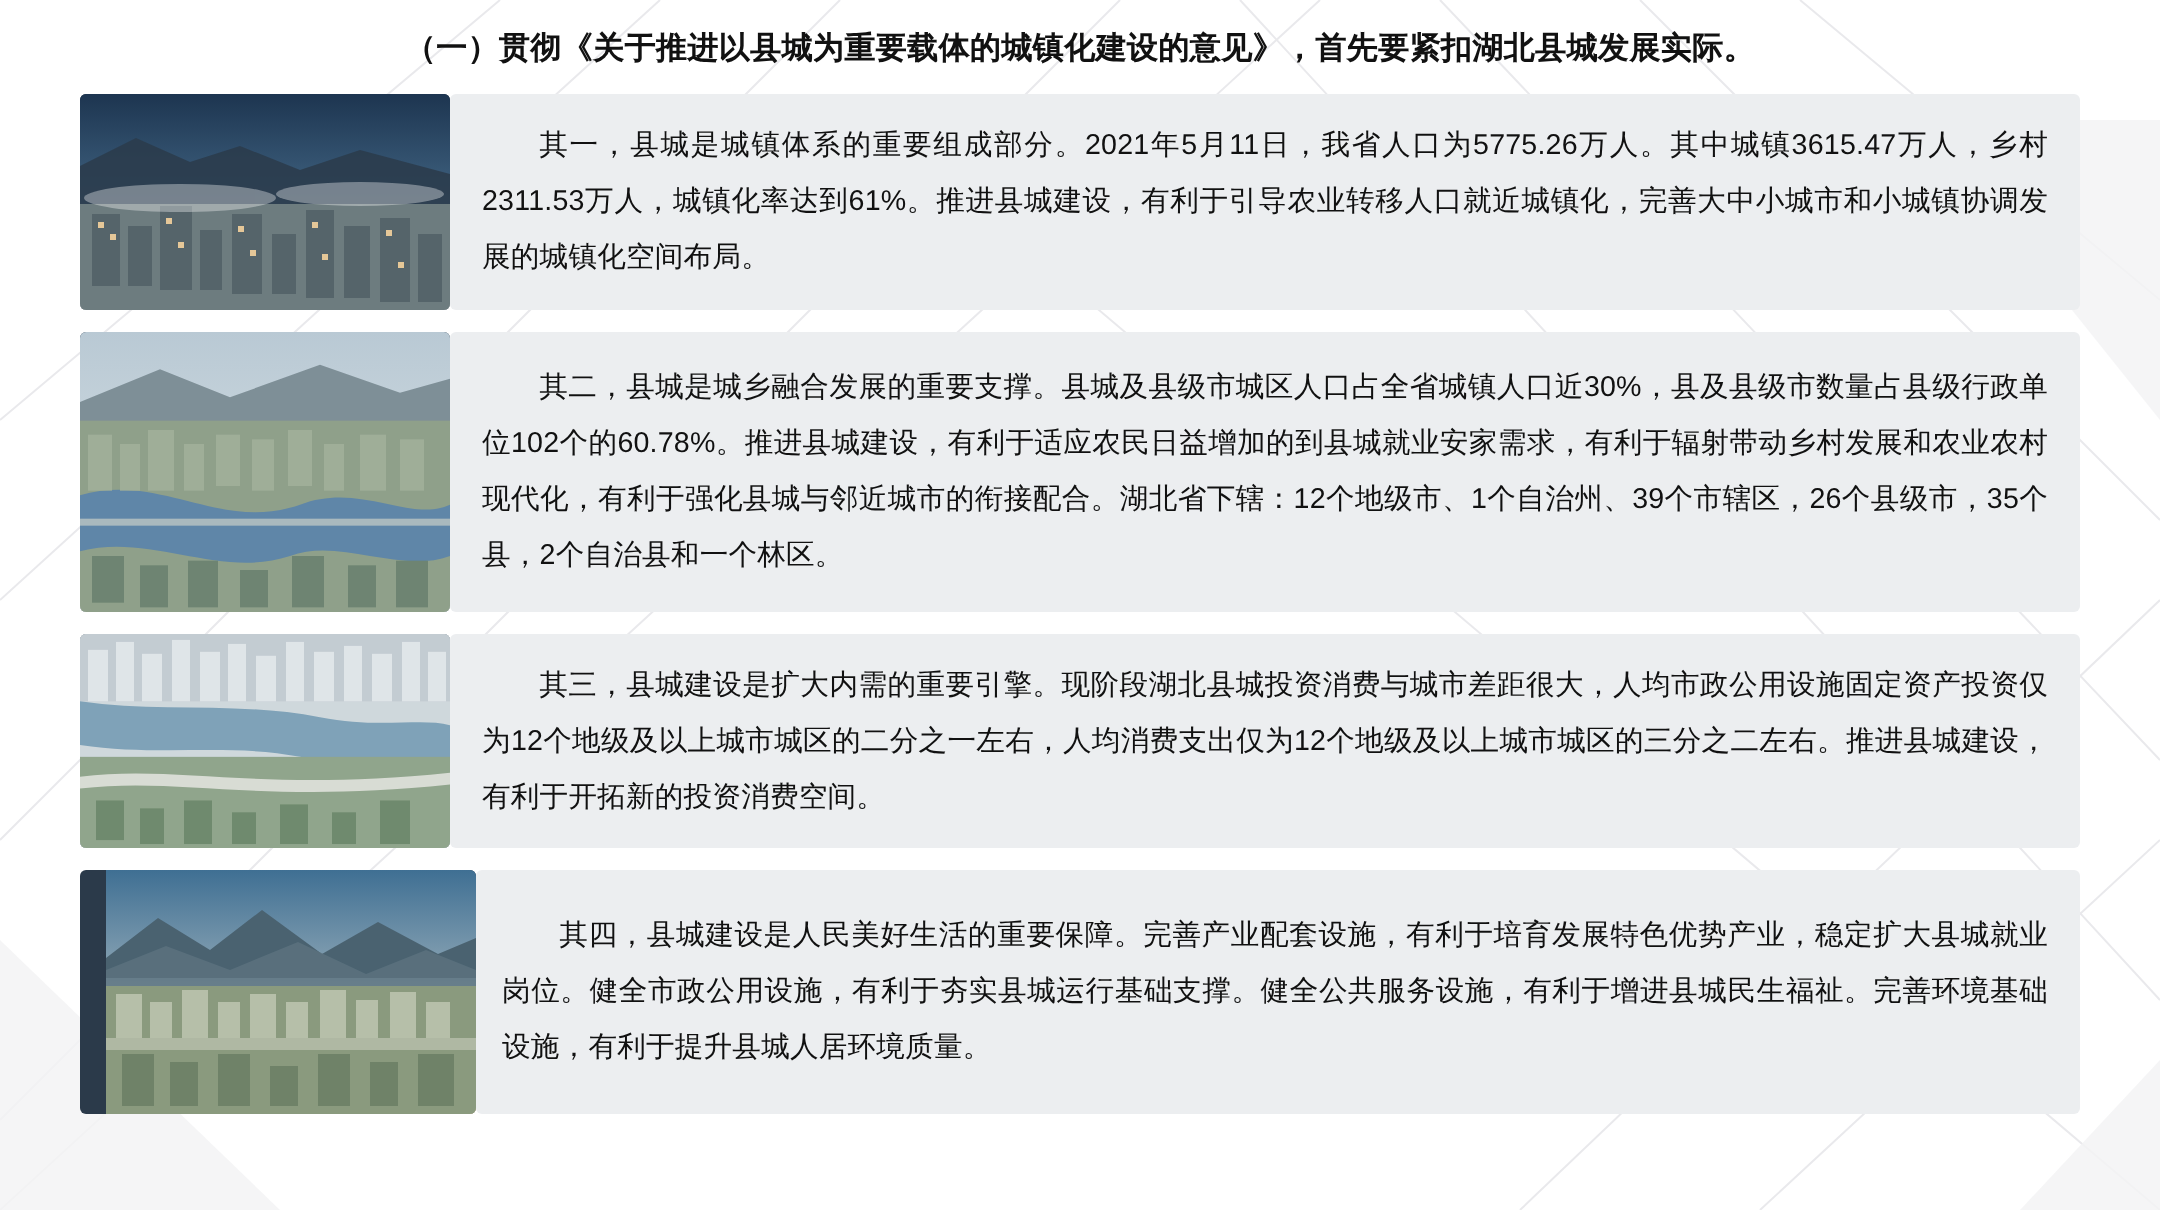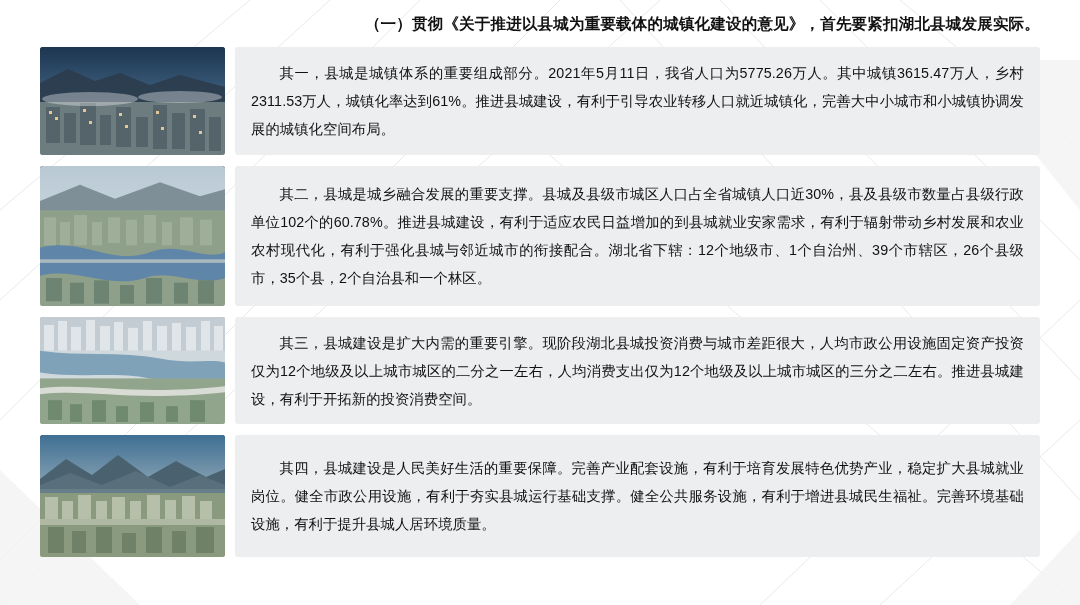--- a/index.html
+++ b/index.html
@@ -54,35 +54,35 @@
     white-space: nowrap;
     letter-spacing: 0.5px;
   }
 
   
   .subtitle {
     margin-top: 14px;
     font-size: 15.5px;
     font-weight: bold;
     color: #111111;
-    text-align: right;
+    text-align: center;
     letter-spacing: 0.2px;
   }
 
   
   .rows {
     margin-top: 12px;
     display: flex;
     flex-direction: column;
     gap: 11px;
   }
   .row {
     display: flex;
     align-items: stretch;
-    gap: 10px;
+    gap: 0;
   }
   .thumb {
     flex: 0 0 185px;
     width: 185px;
     border-radius: 3px;
     overflow: hidden;
     position: relative;
     background: #2b3a4a;
   }
   .thumb svg { display: block; width: 100%; height: 100%; }
@@ -102,21 +102,21 @@
     line-height: 28px;
     color: #111111;
     text-align: justify;
     text-indent: 2em;
     letter-spacing: 0.1px;
   }
 
   .row-1 .thumb, .row-1 .para { height: 108px; }
   .row-2 .thumb, .row-2 .para { height: 140px; }
   .row-3 .thumb, .row-3 .para { height: 107px; }
-  .row-4 .thumb, .row-4 .para { height: 122px; }
+  .row-4 .thumb, .row-4 .para { height: 122px; padding-left: 13px; }
 </style>
 </head>
 <body>
 
 <div class="bg-deco">
   <svg viewBox="0 0 1080 605" preserveAspectRatio="none">
     <g stroke="#e9e9ec" stroke-width="1" fill="none">
       <path d="M0,210 L250,0"></path>
       <path d="M0,300 L330,0"></path>
       <path d="M0,420 L420,0"></path>

